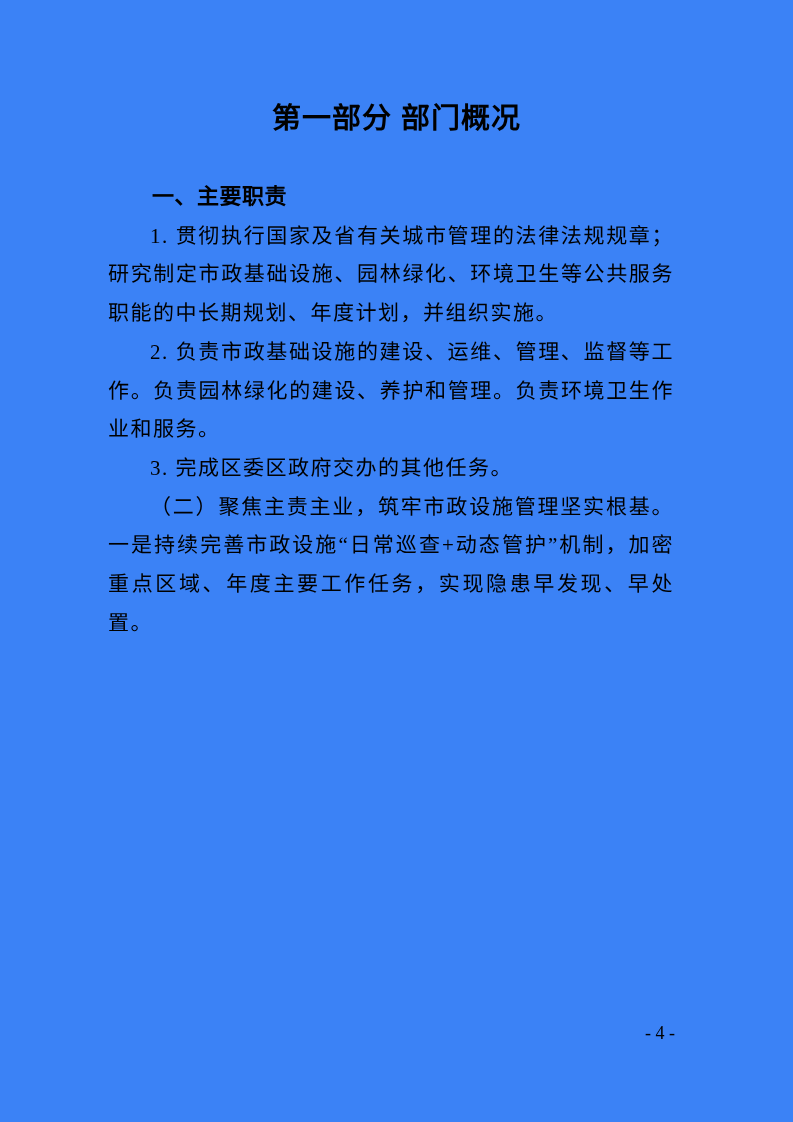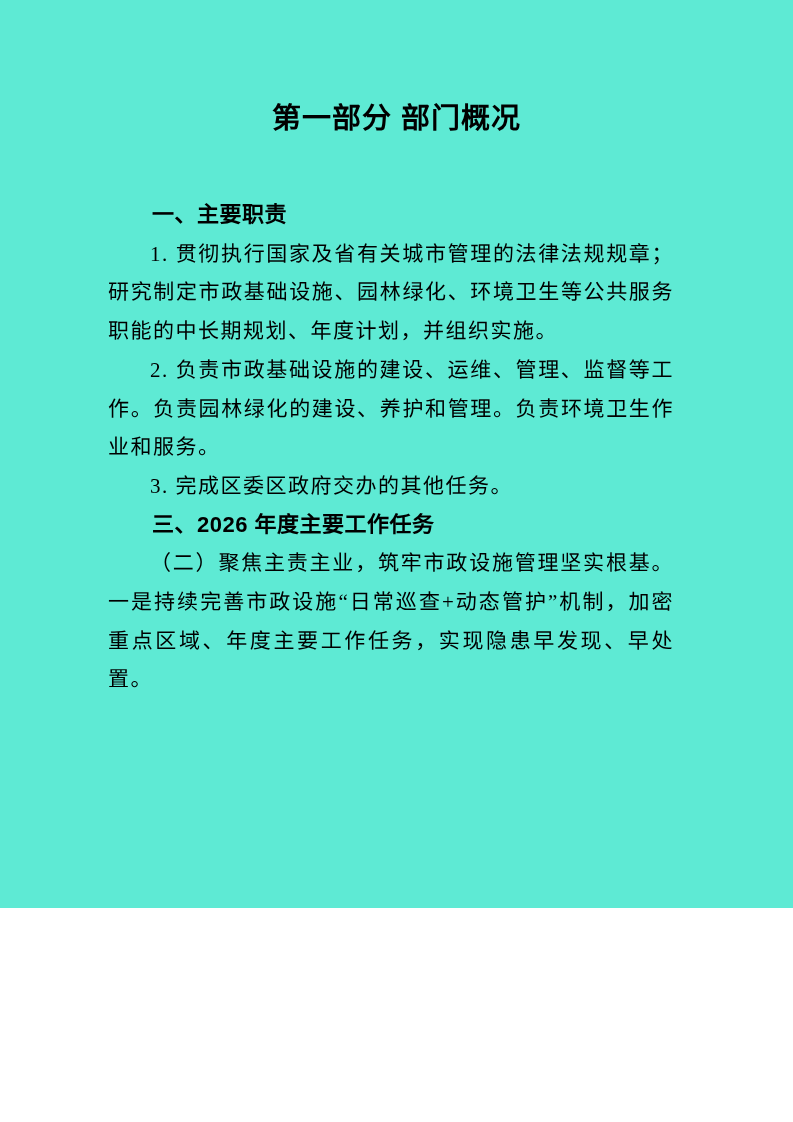--- a/index.html
+++ b/index.html
@@ -4,43 +4,42 @@
 <style>
   * { margin: 0; padding: 0; box-sizing: border-box; }
   html, body {
     background: #ffffff;
     font-family: "Liberation Serif", "DejaVu Serif", serif;
     color: #000000;
   }
   .page {
     position: relative;
     width: 793px;
-    height: 908px;
-    background: #5eead4;
+    height: 1122px;
+    background: #3b82f6;
     overflow: hidden;
   }
   .doc-title {
     position: absolute;
     top: 100px;
     left: 0;
     width: 793px;
     text-align: center;
     font-family: "Liberation Sans", "DejaVu Sans", sans-serif;
     font-weight: bold;
     font-size: 29px;
     line-height: 36px;
     letter-spacing: 1px;
     color: #000000;
   }
   .content {
     position: absolute;
     top: 178px;
     left: 108px;
     width: 566px;
-    margin-top: 18px;
   }
   .section-heading {
     font-family: "Liberation Sans", "DejaVu Sans", sans-serif;
     font-weight: bold;
     font-size: 22px;
     line-height: 38.7px;
     text-indent: 2em;
     letter-spacing: 0.5px;
     white-space: nowrap;
   }
@@ -70,20 +69,19 @@
   <h1 class="doc-title">第一部分 部门概况</h1>
 
   <div class="content">
 
     <h2 class="section-heading">一、主要职责</h2>
     <p class="para">1. 贯彻执行国家及省有关城市管理的法律法规规章；研究制定市政基础设施、园林绿化、环境卫生等公共服务职能的中长期规划、年度计划，并组织实施。</p>
     <p class="para">2. 负责市政基础设施的建设、运维、管理、监督等工作。负责园林绿化的建设、养护和管理。负责环境卫生作业和服务。</p>
     <p class="para">3. 完成区委区政府交办的其他任务。</p>
 
 
-    <h2 class="section-heading">三、2026 年度主要工作任务</h2>
     <p class="para">（二）聚焦主责主业，筑牢市政设施管理坚实根基。一是持续完善市政设施“日常巡查+动态管护”机制，加密重点区域、年度主要工作任务，实现隐患早发现、早处置。</p>
 
   </div>
 
   <div class="page-number">- 4 -</div>
 
 </div>
 
 </body></html>

